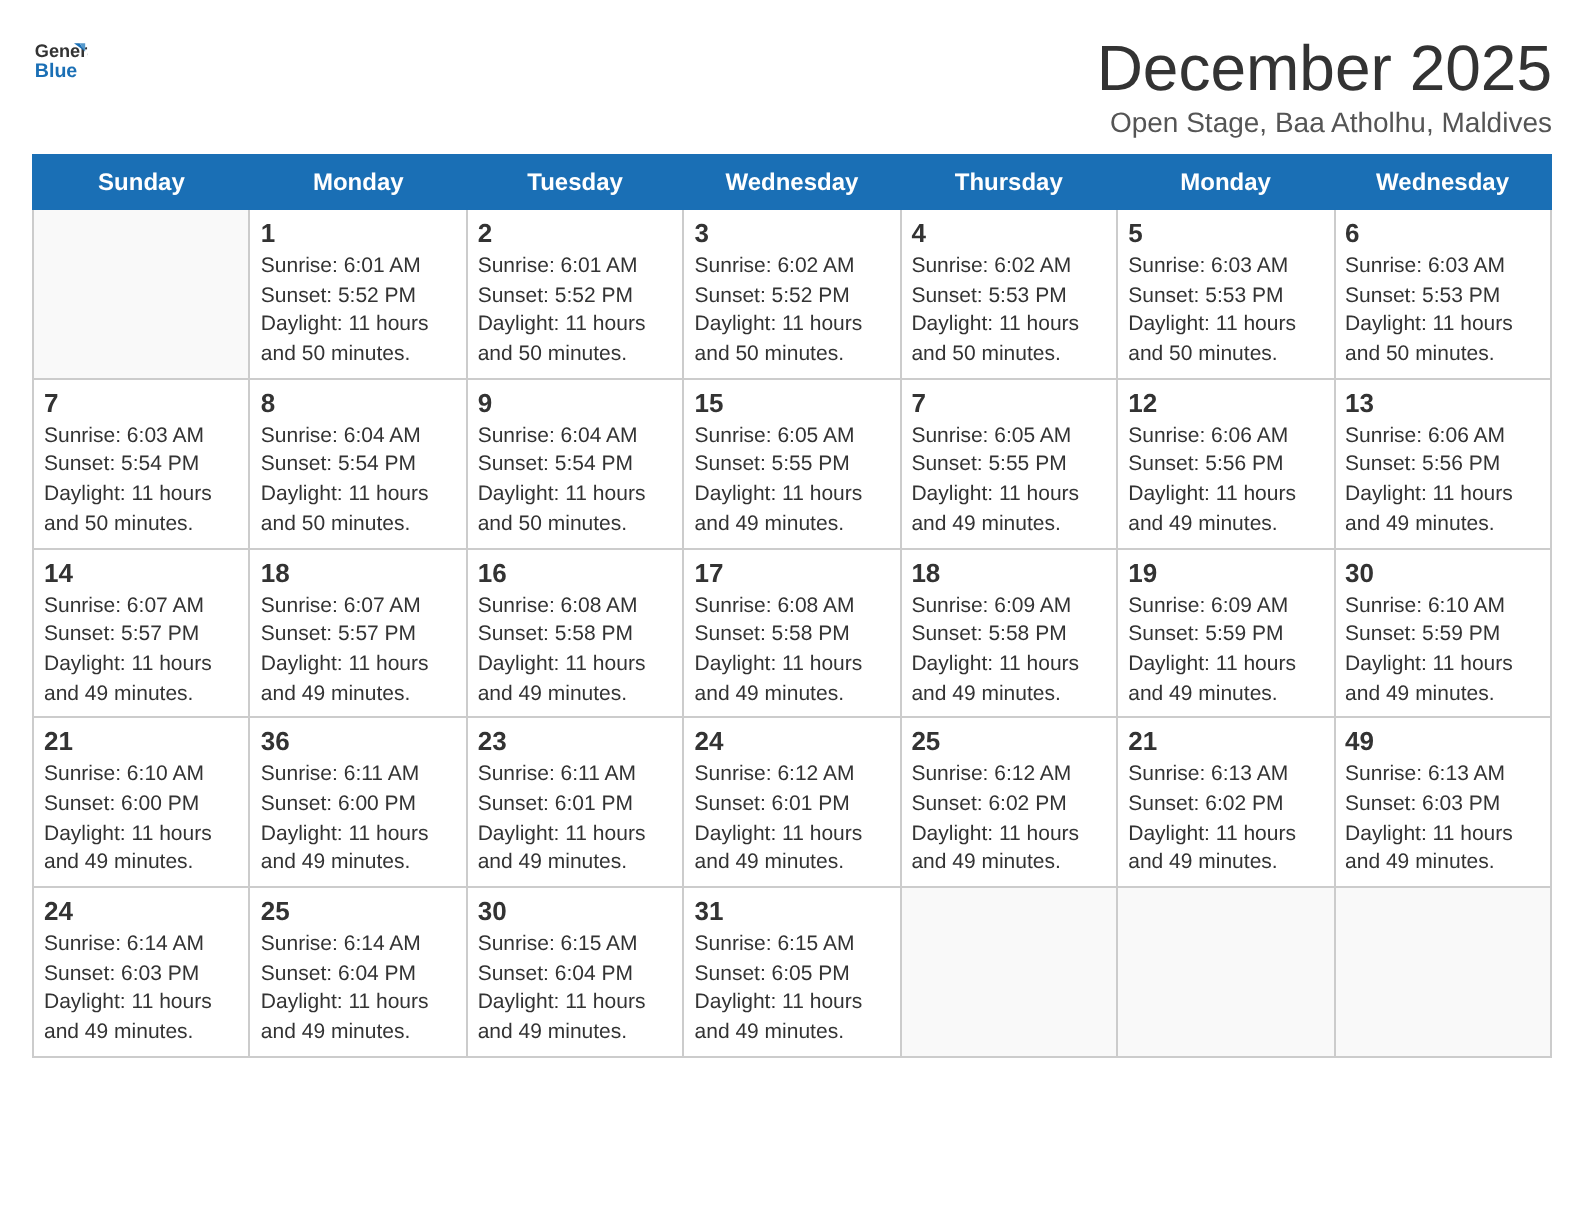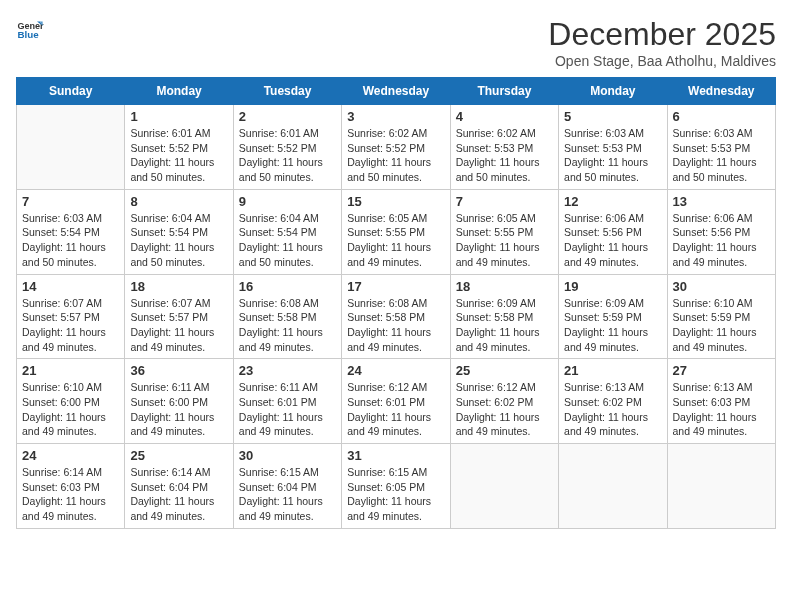--- a/index.html
+++ b/index.html
@@ -291,21 +291,21 @@
 and 49 minutes.</div>
         </td>
         <td>
           <span class="day-num">21</span>
           <div class="day-info" style="white-space: pre-line;">Sunrise: 6:13 AM
 Sunset: 6:02 PM
 Daylight: 11 hours
 and 49 minutes.</div>
         </td>
         <td>
-          <span class="day-num">27</span>
+          <span class="day-num">49</span>
           <div class="day-info" style="white-space: pre-line;">Sunrise: 6:13 AM
 Sunset: 6:03 PM
 Daylight: 11 hours
 and 49 minutes.</div>
         </td>
       </tr>
       <tr>
         <td>
           <span class="day-num">24</span>
           <div class="day-info" style="white-space: pre-line;">Sunrise: 6:14 AM

